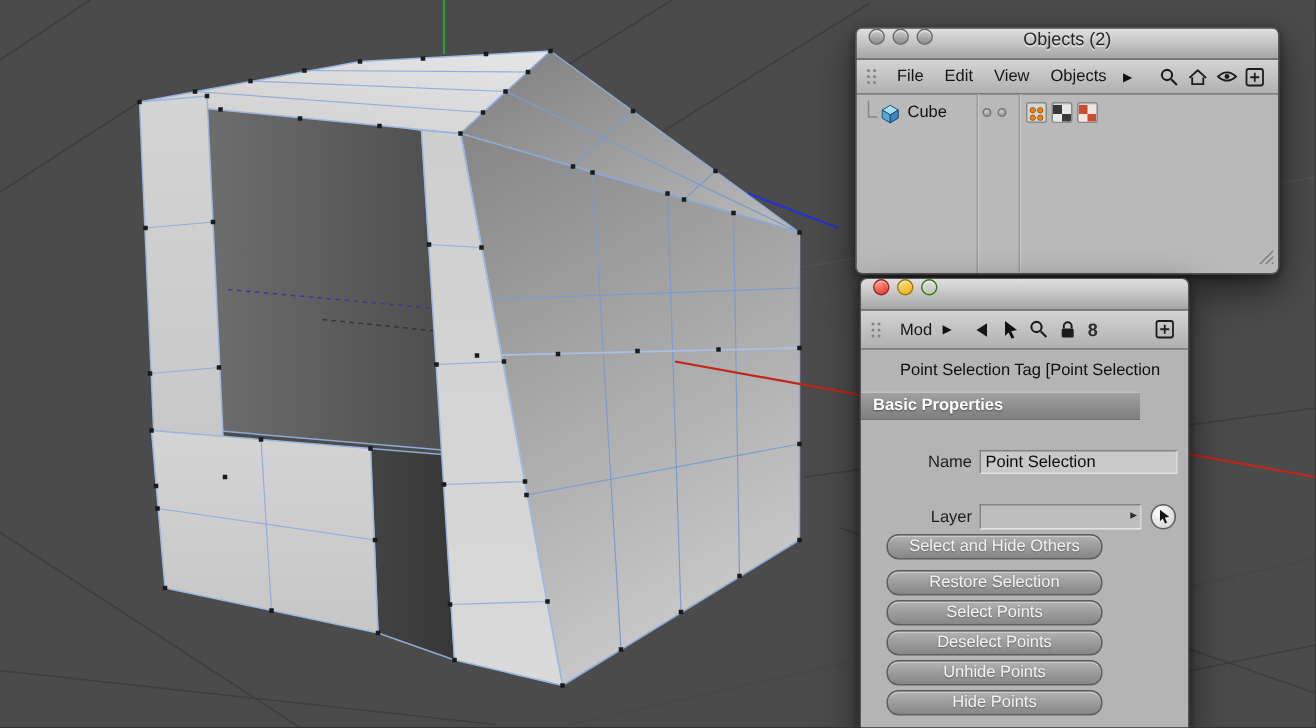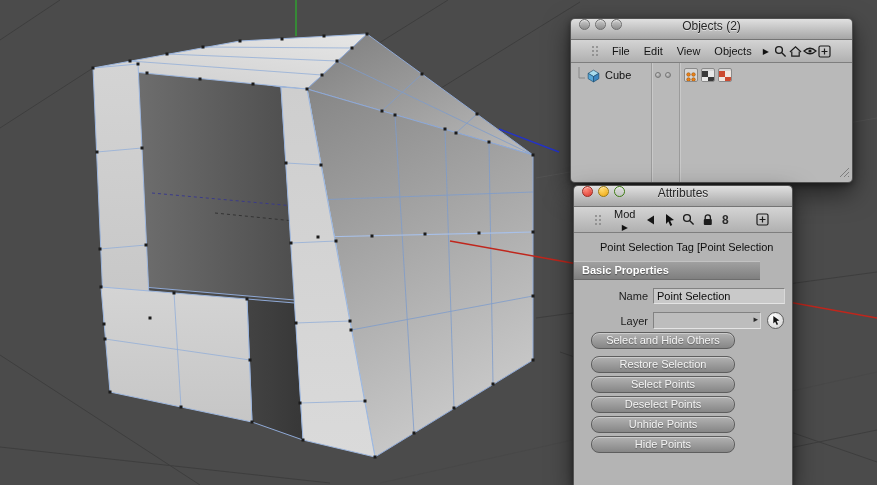--- a/index.html
+++ b/index.html
@@ -18,47 +18,47 @@
   .tl-group{display:flex;gap:5px;margin-left:8px;z-index:2;}
   .tl{width:11px;height:11px;border-radius:50%;box-shadow:inset 0 1px 1px rgba(255,255,255,.6);}
   .tl-gray{background:linear-gradient(#cdcdcd,#8d8d8d);border:1px solid #6e6e6e;box-sizing:border-box;}
   .tl-red{background:radial-gradient(circle at 35% 30%,#ff8a7a,#d9332a);border:1px solid #992a20;box-sizing:border-box;}
   .tl-yellow{background:radial-gradient(circle at 35% 30%,#ffd96b,#efa50a);border:1px solid #9a7a10;box-sizing:border-box;}
   .tl-green{background:radial-gradient(circle at 35% 30%,#b4e97c,#5db622;);border:1px solid #3c7a12;box-sizing:border-box;}
   .title{position:absolute;left:0;right:0;text-align:center;font-size:12px;color:#262626;
          text-shadow:0 1px 0 rgba(255,255,255,.5);}
 
   .menubar{height:22px;background:linear-gradient(#d4d4d4,#b0b0b0);border-bottom:1px solid #7e7e7e;
-           display:flex;align-items:center;padding:0 20px;font-size:11px;color:#141414;}
+           display:flex;align-items:center;padding:0 6px;font-size:11px;color:#141414;}
   .menu{padding:0 7px;cursor:default;}
   .marrow{font-size:8px;padding:0 4px;color:#111;}
   .spacer{flex:1;}
   .grip{display:flex;align-items:center;margin-right:4px;}
   .tbicon{display:flex;align-items:center;justify-content:center;width:19px;height:18px;}
   .tbicon.glyph{font-size:12px;font-weight:bold;color:#2c2c2c;width:16px;}
-  .mode{display:flex;align-items:center;gap:3px;padding:0 6px;font-size:11px;color:#141414;flex-direction:column;}
+  .mode{display:flex;align-items:center;gap:3px;padding:0 6px;font-size:11px;color:#141414;}
 
   
   .obj-body{position:relative;height:120px;background:#b9b9b9;padding-left:12px;}
   .col-div{position:absolute;top:0;bottom:0;width:1px;background:#9b9b9b;border-right:1px solid #c9c9c9;}
   .obj-row{position:absolute;left:4px;top:3px;height:18px;display:flex;align-items:center;font-size:11px;color:#101010;}
   .dotpair{position:absolute;top:9px;display:flex;gap:4px;}
   .vdot{width:6px;height:6px;border-radius:50%;background:radial-gradient(circle at 35% 30%,#cfcfcf,#8b8b8b);border:1px solid #777;box-sizing:border-box;}
   .tagrow-obj{position:absolute;top:5px;display:flex;gap:3px;}
   .tagicon{width:14px;height:14px;border:1px solid #8a8a8a;border-radius:2px;background:#d6d6d6;box-sizing:border-box;overflow:hidden;}
   .resize-grip{position:absolute;right:3px;bottom:2px;}
 
   
   .attr-body{position:relative;height:254px;background:#b4b4b4;font-size:11px;color:#161616;}
   .tagrow{display:flex;align-items:center;height:28px;padding:0 20px;white-space:nowrap;overflow:hidden;}
   .tagtitle{margin-left:6px;color:#0e0e0e;}
   .section{height:17px;line-height:17px;margin-right:32px;padding-left:8px;color:#fff;font-weight:bold;
            background:linear-gradient(#a0a0a0,#7f7f7f);border-top:1px solid #c2c2c2;border-bottom:1px solid #6d6d6d;
            text-shadow:0 1px 1px rgba(0,0,0,.45);}
-  .field-row{display:flex;align-items:center;margin-top:8px;padding-left:6px;}
+  .field-row{display:flex;align-items:center;margin-top:20px;padding-left:6px;}
   .field-label{width:68px;text-align:right;padding-right:5px;color:#1c1c1c;}
   .text-input{width:124px;height:14px;background:#c9c9c9;border:1px solid #828282;border-bottom-color:#e4e4e4;
               border-right-color:#d8d8d8;font:11px "Liberation Sans",sans-serif;color:#0b0b0b;padding:0 3px;outline:none;}
   .dropdown{position:relative;width:106px;height:15px;background:#bdbdbd;border:1px solid #828282;
             border-bottom-color:#e4e4e4;border-right-color:#d8d8d8;box-sizing:content-box;}
   .dd-arrow{position:absolute;right:2px;top:1px;font-size:9px;color:#2a2a2a;}
   .pickbtn{width:17px;height:17px;border-radius:50%;background:radial-gradient(circle at 35% 30%,#ffffff,#cdcdcd);
            border:1px solid #5f5f5f;box-sizing:border-box;margin-left:6px;display:flex;align-items:center;justify-content:center;}
   .abtn{width:142px;height:15px;margin:3px 0 0 17px;border-radius:8px;text-align:center;line-height:15px;
         background:linear-gradient(#b2b2b2,#868686);border:1px solid #5e5e5e;box-sizing:content-box;
@@ -343,21 +343,20 @@
     </div>
   </div>
 
   <div class="panel attrs">
     <div class="titlebar">
       <span class="tl-group">
         <span class="tl tl-red"></span>
         <span class="tl tl-yellow"></span>
         <span class="tl tl-green"></span>
       </span>
-      <span class="title">Attributes</span>
     </div>
     <div class="menubar" style="height:25px">
       <span class="grip">
         <svg width="10" height="12" viewBox="0 0 10 12">
             <g fill="#848484">
               <circle cx="2" cy="2" r="1"></circle>
               <circle cx="6" cy="2" r="1"></circle>
               <circle cx="2" cy="6" r="1"></circle>
               <circle cx="6" cy="6" r="1"></circle>
               <circle cx="2" cy="10" r="1"></circle>

